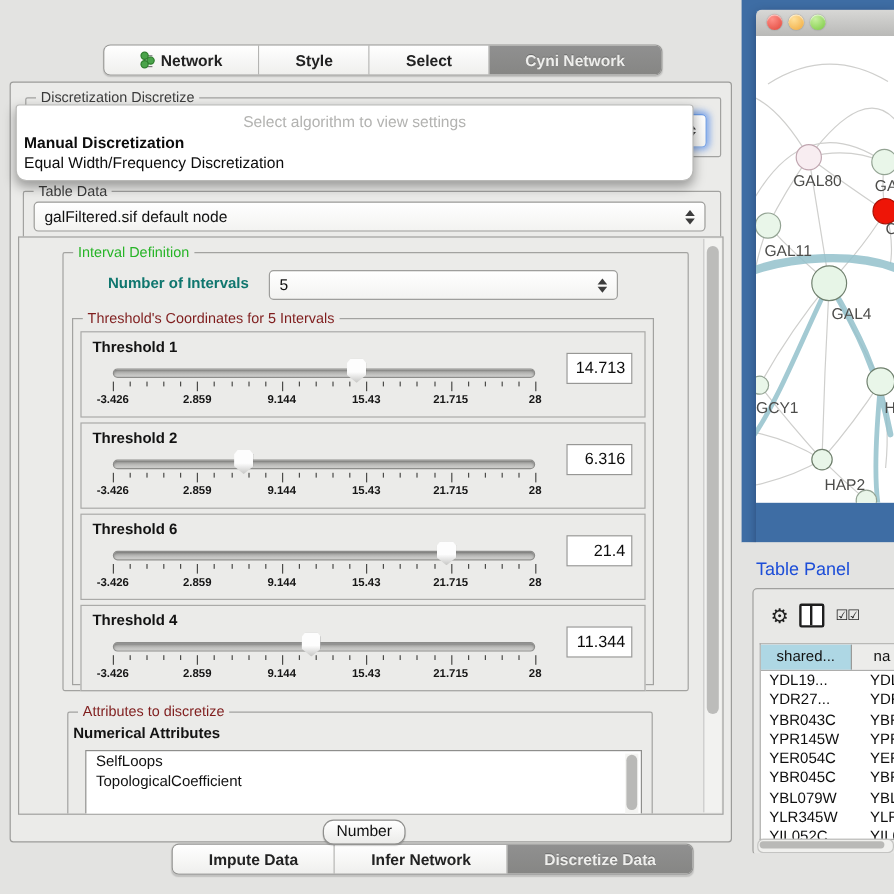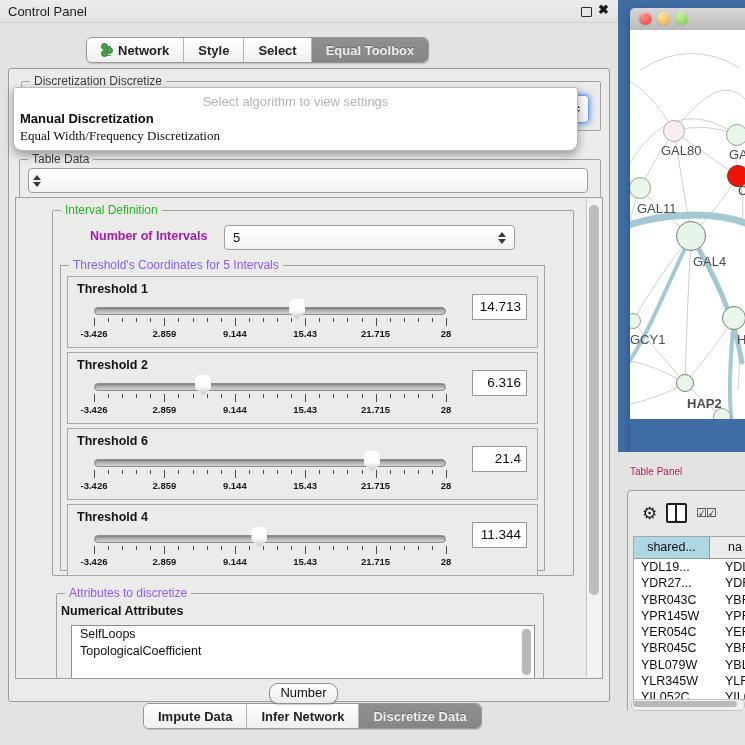--- a/index.html
+++ b/index.html
@@ -10,65 +10,65 @@
   #control-panel{position:absolute;left:0;top:0;width:618px;height:745px;background:#e3e3e1;}
   .cp-titlebar{position:absolute;left:0;top:0;width:618px;height:22px;background:linear-gradient(#ececea,#e2e2e0);border-bottom:1px solid #cfcfcd;}
   .cp-title{position:absolute;left:8px;top:4px;font-size:13px;color:#1c1c1c;}
   .win-float{position:absolute;right:26px;top:7px;width:9px;height:8px;border:1.6px solid #2a2a2a;border-radius:1px;}
   .win-close{position:absolute;right:9px;top:2px;font-size:13px;font-weight:bold;color:#1a1a1a;}
 
   
   .seg-bar{position:absolute;display:flex;height:24px;border:1px solid #979795;border-radius:6px;overflow:hidden;box-shadow:0 1px 1px rgba(0,0,0,.15);}
   #top-tab-bar{left:86px;top:37px;}
   #bottom-tab-bar{left:143px;top:703px;}
-  .seg-tab{display:flex;align-items:center;gap:5px;padding:0 14px;font-size:13px;font-weight:600;color:#222;background:linear-gradient(#ffffff,#efefed);border-right:1px solid #b4b4b2;cursor:default;white-space:nowrap;}
+  .seg-tab{display:flex;align-items:center;gap:5px;padding:0 30px;font-size:13px;font-weight:600;color:#222;background:linear-gradient(#ffffff,#efefed);border-right:1px solid #b4b4b2;cursor:default;white-space:nowrap;}
   .seg-tab:last-child{border-right:none;}
   .seg-tab.active{background:linear-gradient(#909090,#868684);color:#eeeeec;text-shadow:0 -1px 0 rgba(0,0,0,.25);}
   .net-icon{display:inline-block;width:12px;height:14px;position:relative;}
   .net-icon i{position:absolute;width:5px;height:5px;border-radius:50%;background:#4aa34a;border:1px solid #2e7d2e;}
   .net-icon i:nth-child(1){left:0;top:0;}
   .net-icon i:nth-child(2){right:0;top:4px;}
   .net-icon i:nth-child(3){left:0;bottom:0;}
   .net-icon s{position:absolute;left:3px;top:3px;width:6px;height:8px;border-left:1px solid #777;border-top:1px solid #777;border-bottom:1px solid #777;text-decoration:none;}
 
   
   .cp-body{position:absolute;left:8px;top:68px;width:600px;height:632px;border:1px solid #9c9c9a;border-radius:3px;background:#ebebe9;}
 
   .group{position:absolute;border:1px solid #a2a2a0;border-radius:2px;}
   .legend{position:absolute;top:-8px;left:8px;background:#ebebe9;padding:0 4px;font-size:12px;line-height:14px;white-space:nowrap;}
   .legend.gray{color:#3c3c3c;}
   .legend.green{color:#27b427;}
-  .legend.blue{color:#8b5cf6;}
+  .legend.blue{color:#7f1d1d;}
 
   
   .combo{position:absolute;background:linear-gradient(#ffffff,#f3f3f1);border:1px solid #9e9e9c;border-radius:4px;font-size:13px;color:#111;display:flex;align-items:center;}
   .combo .combo-text{flex:1;padding:0 8px;overflow:hidden;white-space:nowrap;}
   .stepper{width:16px;display:flex;flex-direction:column;align-items:center;justify-content:center;gap:2px;margin-right:4px;}
   .stepper b{width:0;height:0;border-left:4px solid transparent;border-right:4px solid transparent;}
   .stepper b.up{border-bottom:5px solid #3c3c3c;}
   .stepper b.down{border-top:5px solid #3c3c3c;}
   .combo.focused{border-color:#6f9ee8;box-shadow:0 0 5px 2px rgba(100,150,235,.75);}
 
   
   .popup{position:absolute;left:4px;top:18px;width:563px;height:62px;background:#ffffff;border:1px solid #b9b9b7;border-radius:3px 3px 9px 9px;box-shadow:0 4px 10px rgba(0,0,0,.35);z-index:40;}
   .popup .ph{position:absolute;left:0;top:6px;width:100%;text-align:center;font-size:13px;color:#b3b3b1;}
   .popup .opt{position:absolute;left:6px;font-size:13px;color:#0c0c0c;white-space:nowrap;}
   .popup .opt.b{font-weight:bold;top:23px;}
-  .popup .opt.r{top:40px;font-family:Liberation Serif, serif;}
+  .popup .opt.r{top:40px;}
 
   
   .scroll-panel{position:absolute;left:6px;top:128px;width:586px;height:480px;border:1px solid #a0a09e;background:#ebebe9;overflow:hidden;}
   .vscroll{position:absolute;right:1px;top:1px;width:14px;height:478px;background:#f2f2f0;border-left:1px solid #c9c9c7;}
   .vscroll .vthumb{position:absolute;left:2px;top:6px;width:10px;height:390px;border-radius:6px;background:#bcbcba;}
   .list-vscroll{position:absolute;right:2px;top:2px;width:11px;bottom:2px;background:#f4f4f2;}
   .list-vscroll .vthumb{position:absolute;left:1px;top:1px;width:9px;height:46px;border-radius:5px;background:#b9b9b7;}
 
   
   #interval-group{left:36px;top:12px;width:520px;height:364px;}
-  .noi-label{position:absolute;left:37px;top:18px;font-size:12.5px;font-weight:bold;color:#a21caf;}
+  .noi-label{position:absolute;left:37px;top:18px;font-size:12.5px;font-weight:bold;color:#0f766e;}
   #noi-combo{left:171px;top:14px;width:289px;height:23px;}
   #thresh-group{position:absolute;left:7px;top:54px;width:483px;height:304px;border:1px solid #a2a2a0;}
 
   .thresh-panel{position:absolute;left:6px;width:469px;height:70px;border:1px solid #aaaaa8;background:#ebebe9;}
   .thresh-label{position:absolute;left:9px;top:5px;font-size:12.5px;font-weight:bold;color:#131313;}
   .slider{position:absolute;left:26px;top:22px;width:352px;height:44px;}
   .track{position:absolute;left:0;right:0;top:8px;height:6px;border:1px solid #8d8d8b;border-radius:4px;background:linear-gradient(#9f9f9d,#d2d2d0);box-shadow:inset 0 1px 2px rgba(0,0,0,.25);}
   .thumb{position:absolute;top:0;width:16px;height:20px;background:linear-gradient(#fdfdfd 55%,#c6c6c4);clip-path:polygon(50% 100%,0 68%,0 18%,18% 0,82% 0,100% 18%,100% 68%);filter:drop-shadow(0 0 1px rgba(0,0,0,.6));z-index:2;}
   .ticks{position:absolute;left:0;right:0;top:19px;height:8px;}
   .ticks i{position:absolute;top:0;width:1px;height:4px;background:#4b4b49;}
@@ -93,21 +93,21 @@
   .tl{position:absolute;top:4px;width:13px;height:13px;border-radius:50%;box-shadow:inset 0 1px 1px rgba(255,255,255,.7),0 0 1px rgba(0,0,0,.5);}
   .tl.red{left:9px;background:radial-gradient(circle at 35% 30%,#ff9088,#e04438);}
   .tl.yellow{left:27px;background:radial-gradient(circle at 35% 30%,#ffe09a,#f0a83a);}
   .tl.green{left:45px;background:radial-gradient(circle at 35% 30%,#c8f0a0,#78c83e);}
   .nw-canvas{position:absolute;left:0;top:22px;width:115px;height:389px;background:#ffffff;overflow:hidden;}
   .net-node{position:absolute;border-radius:50%;box-sizing:border-box;}
   .net-label{position:absolute;font-size:13px;color:#4c4c4a;white-space:nowrap;}
 
   
   #tp-header{position:absolute;left:618px;top:452px;width:127px;height:38px;background:#e3e3e1;}
-  .tp-title{position:absolute;left:12px;top:14px;font-size:10px;color:#be185d;}
+  .tp-title{position:absolute;left:12px;top:14px;font-size:15px;color:#1d4ed8;}
   #tp-box{position:absolute;left:627px;top:490px;width:118px;height:221px;border:1px solid #a0a09e;border-radius:4px 0 0 4px;background:#e8e8e6;overflow:hidden;}
   .tp-toolbar{position:absolute;left:0;top:0;width:100%;height:44px;display:flex;align-items:center;gap:9px;padding-left:14px;}
   .gear-glyph{font-size:17px;color:#1e1e1e;line-height:17px;}
   .split-icon{width:17px;height:16px;border:2px solid #1e1e1e;border-radius:2px;position:relative;background:#fff;}
   .split-icon:before{content:"";position:absolute;left:6.5px;top:0;width:2px;height:100%;background:#1e1e1e;}
   .checks-glyph{font-size:12px;color:#1e1e1e;letter-spacing:-1px;}
   .tp-table{position:absolute;left:5px;top:45px;width:113px;height:162px;background:#ffffff;border:1px solid #a8a8a6;border-right:none;overflow:hidden;}
   .tp-headrow{display:flex;height:21px;border-bottom:1px solid #9a9a98;}
   .tp-h1{width:75px;background:#aed7e4;border-right:1px solid #9a9a98;font-size:12.5px;color:#111;text-align:center;line-height:21px;}
   .tp-h2{flex:1;background:#ececea;font-size:12.5px;color:#111;line-height:21px;padding-left:18px;}
@@ -120,44 +120,39 @@
 
   svg{display:block;}
 </style>
 </head>
 <body>
 
 <div id="stage">
 
   <div id="control-panel">
 
-    <div class="cp-titlebar">
-      <span class="cp-title">Control Panel</span>
-      <span class="win-float"></span>
-      <span class="win-close">✖</span>
-    </div>
 
     <div class="seg-bar" id="top-tab-bar">
         <div class="seg-tab">
           <span class="net-icon">
             <s></s>
             <i></i>
             <i></i>
             <i></i>
           </span>
           <span>Network</span>
         </div>
         <div class="seg-tab">
           <span>Style</span>
         </div>
         <div class="seg-tab">
           <span>Select</span>
         </div>
         <div class="seg-tab active">
-          <span>Equal Toolbox</span>
+          <span>Cyni Network</span>
         </div>
       </div>
 
     <div class="cp-body">
 
       <div class="group" id="algo-group" style="left:12px;top:12px;width:578px;height:48px;">
         <span class="legend gray">Discretization Discretize</span>
         <div class="combo focused" style="left:8px;top:13px;width:557px;height:26px;">
           <span class="combo-text"></span>
           <span class="stepper">
@@ -169,20 +164,21 @@
 
       <div class="popup">
         <div class="ph">Select algorithm to view settings</div>
         <div class="opt b">Manual Discretization</div>
         <div class="opt r">Equal Width/Frequency Discretization</div>
       </div>
 
       <div class="group" style="left:10px;top:90px;width:580px;height:38px;">
         <span class="legend gray">Table Data</span>
         <div class="combo" style="left:8px;top:8px;width:558px;height:23px;">
+          <span class="combo-text">galFiltered.sif default node</span>
           <span class="stepper">
               <b class="up"></b>
               <b class="down"></b>
             </span>
         </div>
       </div>
 
       <div class="scroll-panel">
 
         <div class="group" id="interval-group">
@@ -467,21 +463,21 @@
           <div class="net-node" style="left: 92px; top: 276px; width: 24px; height: 24px; background: rgb(233, 246, 233); border: 1px solid rgb(112, 128, 110);"></div>
           <div class="net-node" style="left: 46px; top: 344px; width: 18px; height: 18px; background: rgb(233, 246, 233); border: 1px solid rgb(112, 128, 110);"></div>
           <div class="net-node" style="left: 83px; top: 378px; width: 18px; height: 18px; background: rgb(233, 246, 233); border: 1px solid rgb(147, 163, 147);"></div>
           <div class="net-label" style="left: 31px; top: 113px;">GAL80</div>
           <div class="net-label" style="left: 99px; top: 117px;">GA</div>
           <div class="net-label" style="left: 108px; top: 153px;">C</div>
           <div class="net-label" style="left: 7px; top: 171px;">GAL11</div>
           <div class="net-label" style="left: 63px; top: 224px;">GAL4</div>
           <div class="net-label" style="left: 0px; top: 302px;">GCY1</div>
           <div class="net-label" style="left: 107px; top: 302px;">H</div>
-          <div class="net-label" style="left: 57px; top: 366px; font-weight: bold;">HAP2</div>
+          <div class="net-label" style="left: 57px; top: 366px;">HAP2</div>
         </div>
     </div>
   </div>
 
   <div id="tp-header">
     <span class="tp-title">Table Panel</span>
   </div>
 
   <div id="tp-box">
     <div class="tp-toolbar">

